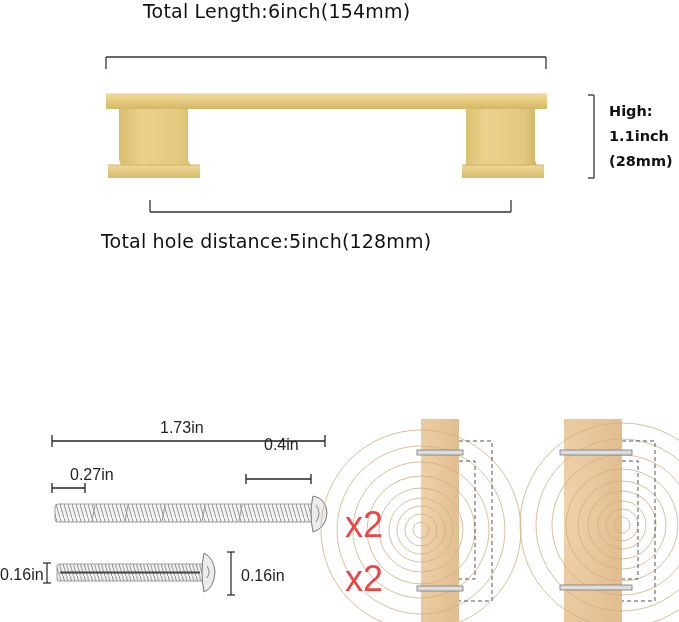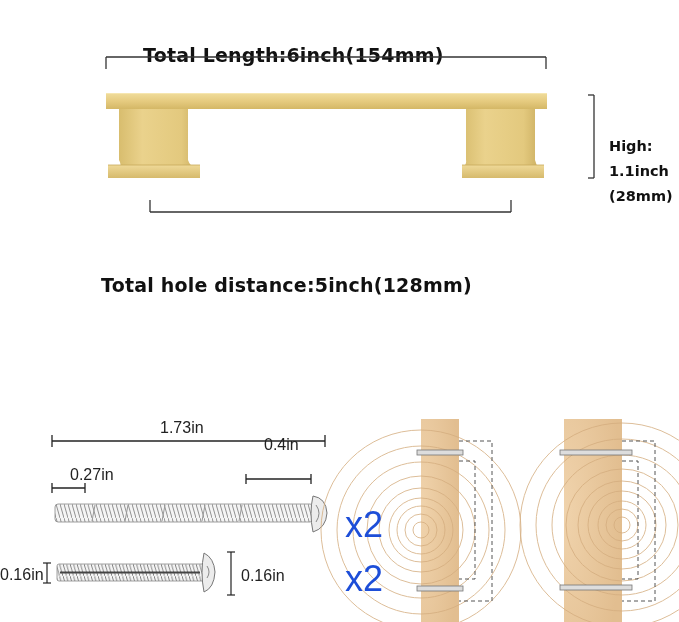--- a/index.html
+++ b/index.html
@@ -1,22 +1,22 @@
 <!DOCTYPE html>
 <html><head>
 <meta charset="utf-8">
 <style>
   * { box-sizing: border-box; margin: 0; padding: 0; }
   html, body { width: 679px; height: 622px; background: #ffffff; overflow: hidden; }
   body { position: relative; font-family: "DejaVu Sans", sans-serif; color: #111; }
   .abs { position: absolute; }
-  .title { font-weight: bold; font-size: 19px; letter-spacing: 0.2px; white-space: nowrap; margin-top: 44px; }
+  .title { font-weight: normal; font-size: 19px; letter-spacing: 0.2px; white-space: nowrap; }
   .side-label { font-weight: bold; font-size: 14.5px; line-height: 25px; white-space: nowrap; }
   .dim { font-family: "Liberation Sans", sans-serif; font-size: 16px; color: #222; white-space: nowrap; }
-  .qty { font-family: "Liberation Sans", sans-serif; font-size: 36px; color: #1d4ed8; line-height: 1; }
+  .qty { font-family: "Liberation Sans", sans-serif; font-size: 36px; color: #ef4444; line-height: 1; }
   svg { position: absolute; left: 0; top: 0; }
 </style>
 </head>
 <body>
 
 <div class="abs title" style="left:143px; top:0px;">Total Length:6inch(154mm)</div>
 
 <svg width="679" height="622">
   <defs>
     <linearGradient id="barG" x1="0" y1="0" x2="0" y2="1">
@@ -153,21 +153,21 @@
     </g>
     <rect x="560" y="450" width="72" height="5" fill="#ddd" stroke="#777" stroke-width="0.8"></rect>
     <rect x="560" y="585" width="72" height="5" fill="#ddd" stroke="#777" stroke-width="0.8"></rect>
     <g stroke="#555" stroke-width="1" stroke-dasharray="4,3" fill="none">
       <polyline points="622,441 655,441 655,601 622,601"></polyline>
       <polyline points="622,461 638,461 638,579 622,579"></polyline>
     </g>
   </g>
 </svg>
 
-<div class="abs side-label" style="left:609px; top:99px;margin-top:35px;">
+<div class="abs side-label" style="left:609px; top:99px;">
   <div>High:</div>
   <div>1.1inch</div>
   <div>(28mm)</div>
 </div>
 
 <div class="abs title" style="left:101px; top:230px;">Total hole distance:5inch(128mm)</div>
 
 <div class="abs dim" style="left:160px; top:419px;">1.73in</div>
 <div class="abs dim" style="left:50px; top:466px;margin-left:20px;">0.27in</div>
 <div class="abs dim" style="left:264px; top:436px;">0.4in</div>

